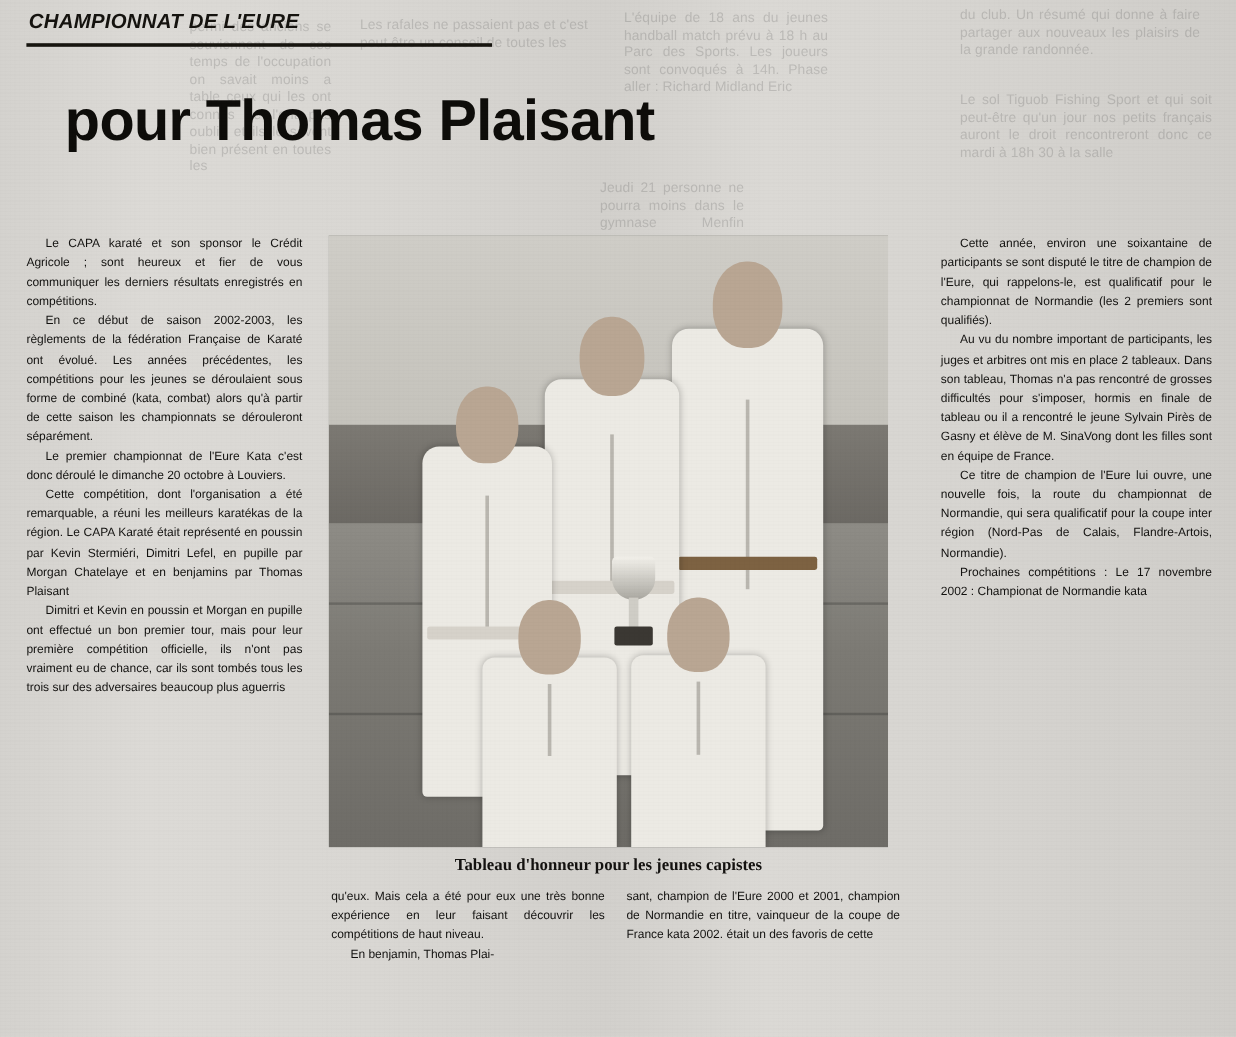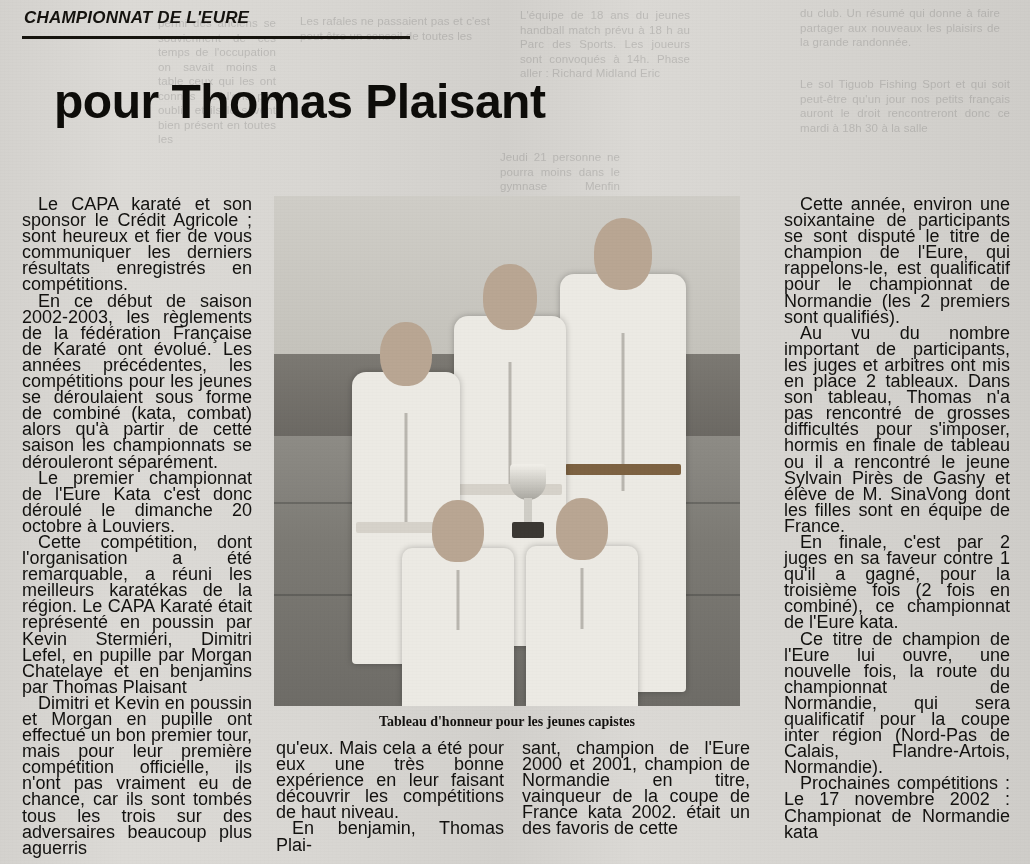--- a/index.html
+++ b/index.html
@@ -72,21 +72,21 @@
     line-height: 56px;
     font-weight: bold;
     color: #0e0d0a;
     letter-spacing: -.5px;
   }
   .headline .l2 { display: block; padding-left: 32px; }
 
   
   .col {
     position: absolute;
-    font-size: 18px;
+    font-size: 10px;
     line-height: 16.1px;
     color: #131210;
     text-align: justify;
     text-justify: inter-word;
   }
   .col p {
     margin: 0;
     text-indent: 16px;
   }
   .col p.noindent { text-indent: 0; }
@@ -271,19 +271,18 @@
     <p>En benjamin, Thomas Plai-</p>
   </div>
 
   <div class="col" id="col3">
     <p class="noindent">sant, champion de l'Eure 2000 et 2001, champion de Normandie en titre, vainqueur de la coupe de France kata 2002. était un des favoris de cette</p>
   </div>
 
   <div class="col" id="col4">
     <p>Cette année, environ une soixantaine de participants se sont disputé le titre de champion de l'Eure, qui rappelons-le, est qualificatif pour le championnat de Normandie (les 2 premiers sont qualifiés).</p>
     <p>Au vu du nombre important de participants, les juges et arbitres ont mis en place 2 tableaux. Dans son tableau, Thomas n'a pas rencontré de grosses difficultés pour s'imposer, hormis en finale de tableau ou il a rencontré le jeune Sylvain Pirès de Gasny et élève de M. SinaVong dont les filles sont en équipe de France.</p>
-    <p>En finale, c'est par 2 juges en sa faveur contre 1 qu'il a gagné, pour la troisième fois (2 fois en combiné), ce championnat de l'Eure kata.</p>
     <p>Ce titre de champion de l'Eure lui ouvre, une nouvelle fois, la route du championnat de Normandie, qui sera qualificatif pour la coupe inter région (Nord-Pas de Calais, Flandre-Artois, Normandie).</p>
     <p>Prochaines compétitions : Le 17 novembre 2002 : Championat de Normandie kata</p>
   </div>
 
   <div class="grain"></div>
 </div>
 
 </body></html>

